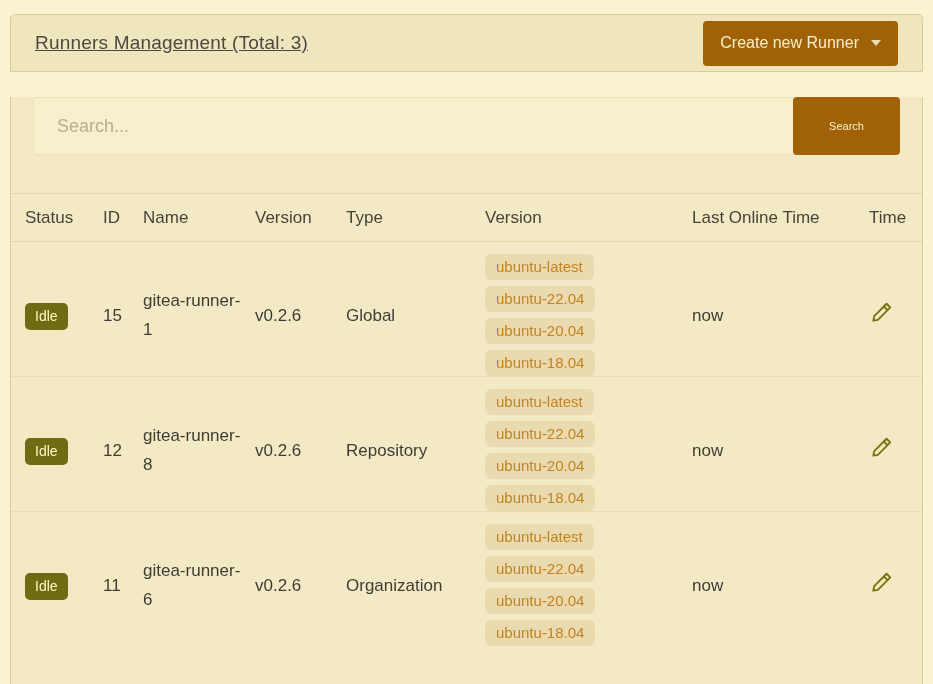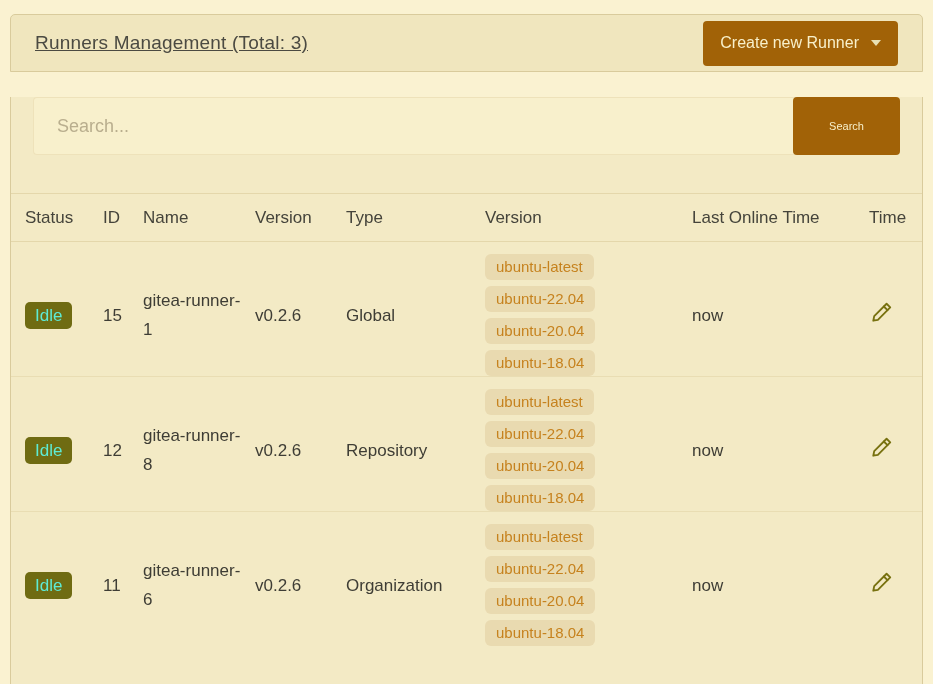--- a/index.html
+++ b/index.html
@@ -116,22 +116,22 @@
   .col-status { width: 92px; }
   .col-id { width: 40px; }
   .col-name { width: 112px; }
   .col-version { width: 91px; }
   .col-type { width: 139px; }
   .col-labels { width: 207px; }
   .col-online { width: 177px; }
   .badge {
     display: inline-block;
     background: #6f6b12;
-    color: #5eead4;
-    font-size: 17px;
+    color: #fef9c3;
+    font-size: 14px;
     line-height: 21px;
     padding: 3px 10px;
     border-radius: 5px;
     text-align: center;
   }
   .labels {
     display: flex;
     flex-direction: column;
     align-items: flex-start;
     gap: 6px;

